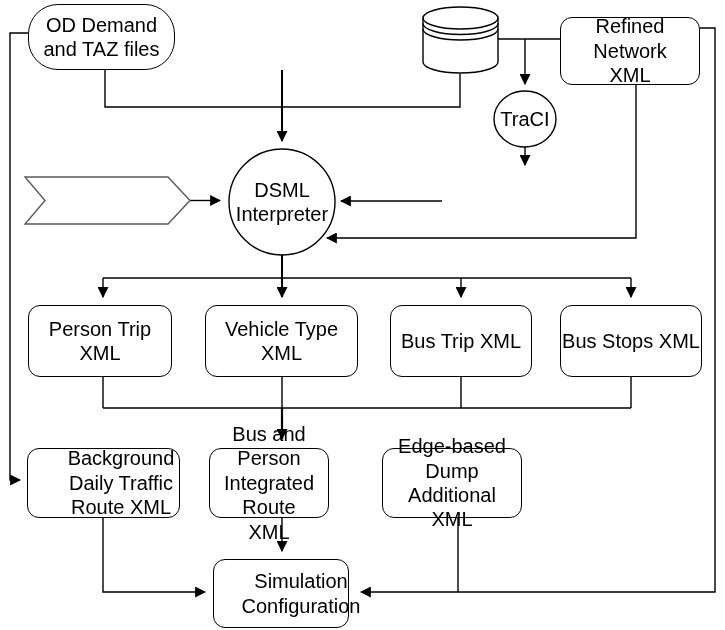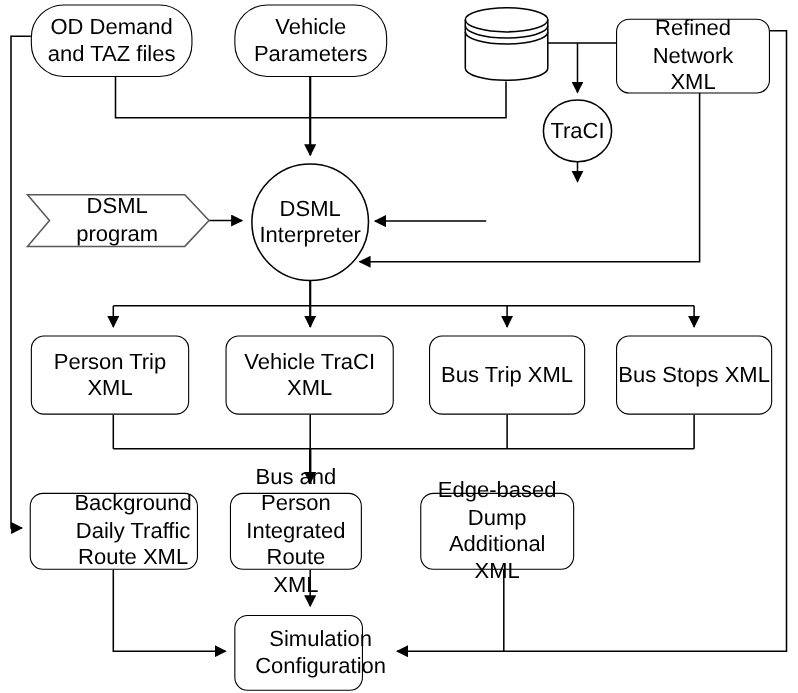--- a/index.html
+++ b/index.html
@@ -86,51 +86,44 @@
       <circle cx="282" cy="202" r="53"></circle>
       <polygon stroke="#595959" points="25,177 168,177 190,200.5 168,224 25,224 45,200.5"></polygon>
     </g>
   </svg>
 
   <div class="node box pill" style="left:28px;top:4px;width:147px;height:66px;">
     <span>OD Demand
 and TAZ files</span>
   </div>
 
-  <div class="node box pill" style="left:213px;top:4px;width:139px;height:66px;">
-    <span>Vehicle
-Parameters</span>
-  </div>
 
 
   <div class="node box" style="left:560px;top:17px;width:140px;height:68px;">
     <span>Refined Network
 XML</span>
   </div>
 
   <div class="node bare" style="left:494px;top:93px;width:62px;height:52px;">
     <span>TraCI</span>
   </div>
 
-  <div class="node bare" style="left:45px;top:178px;width:123px;height:45px;">
-    <span>DSML program</span>
-  </div>
 
   <div class="node bare" style="left:229px;top:149px;width:106px;height:106px;">
     <span>DSML
 Interpreter</span>
   </div>
 
 
   <div class="node box" style="left:28px;top:305px;width:144px;height:72px;">
     <span>Person Trip XML</span>
   </div>
 
   <div class="node box" style="left:205px;top:305px;width:153px;height:72px;">
-    <span>Vehicle TraCI XML</span>
+    <span>Vehicle Type XML</span>
   </div>
 
   <div class="node box" style="left:390px;top:305px;width:142px;height:72px;">
     <span>Bus Trip XML</span>
   </div>
 
   <div class="node box" style="left:560px;top:305px;width:142px;height:72px;">
     <span>Bus Stops XML</span>
   </div>
 
@@ -145,18 +138,18 @@
 Integrated Route
 XML</span>
   </div>
 
   <div class="node box" style="left:382px;top:448px;width:140px;height:70px;">
     <span>Edge-based
 Dump Additional
 XML</span>
   </div>
 
-  <div class="node box" style="left:213px;top:559px;width:117px;height:69px;padding-left:40px;">
+  <div class="node box" style="left:213px;top:559px;width:136px;height:69px;padding-left:40px;">
     <span>Simulation
 Configuration</span>
   </div>
 
 </div>
 
 </body></html>

